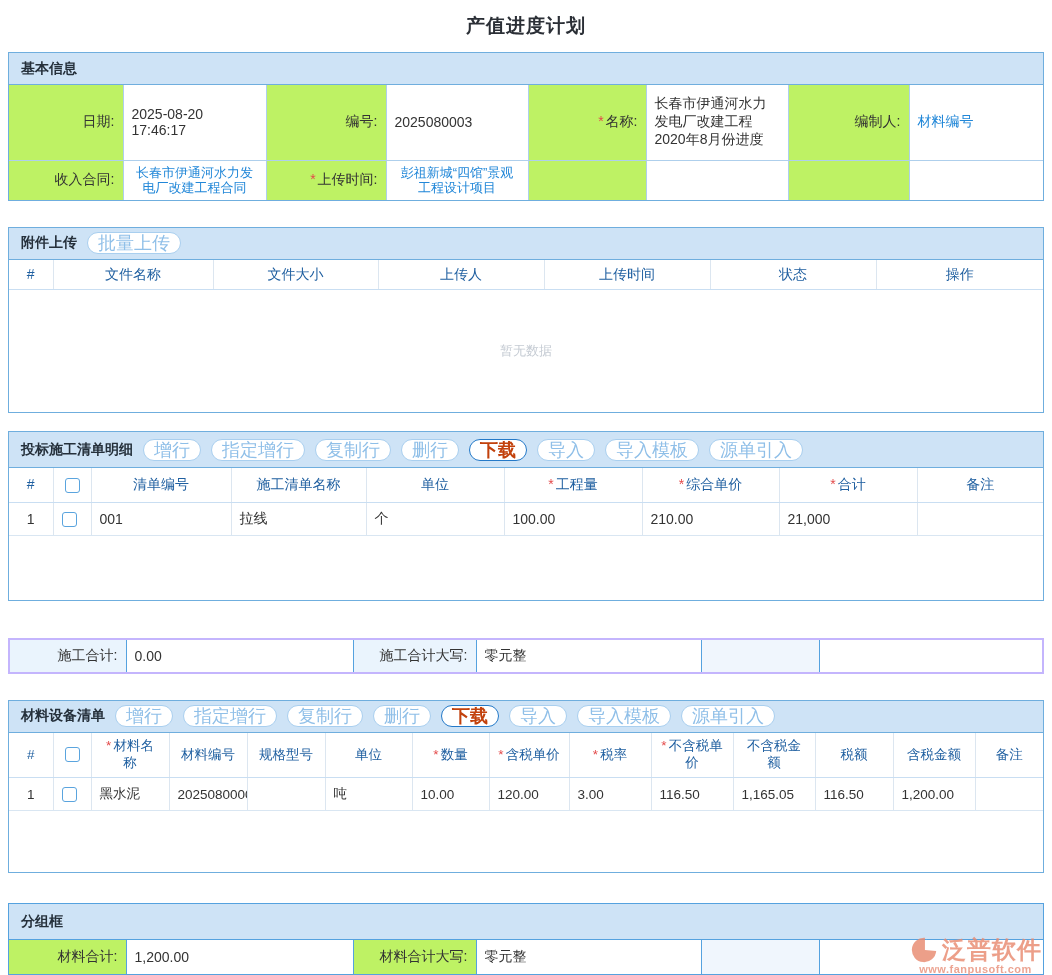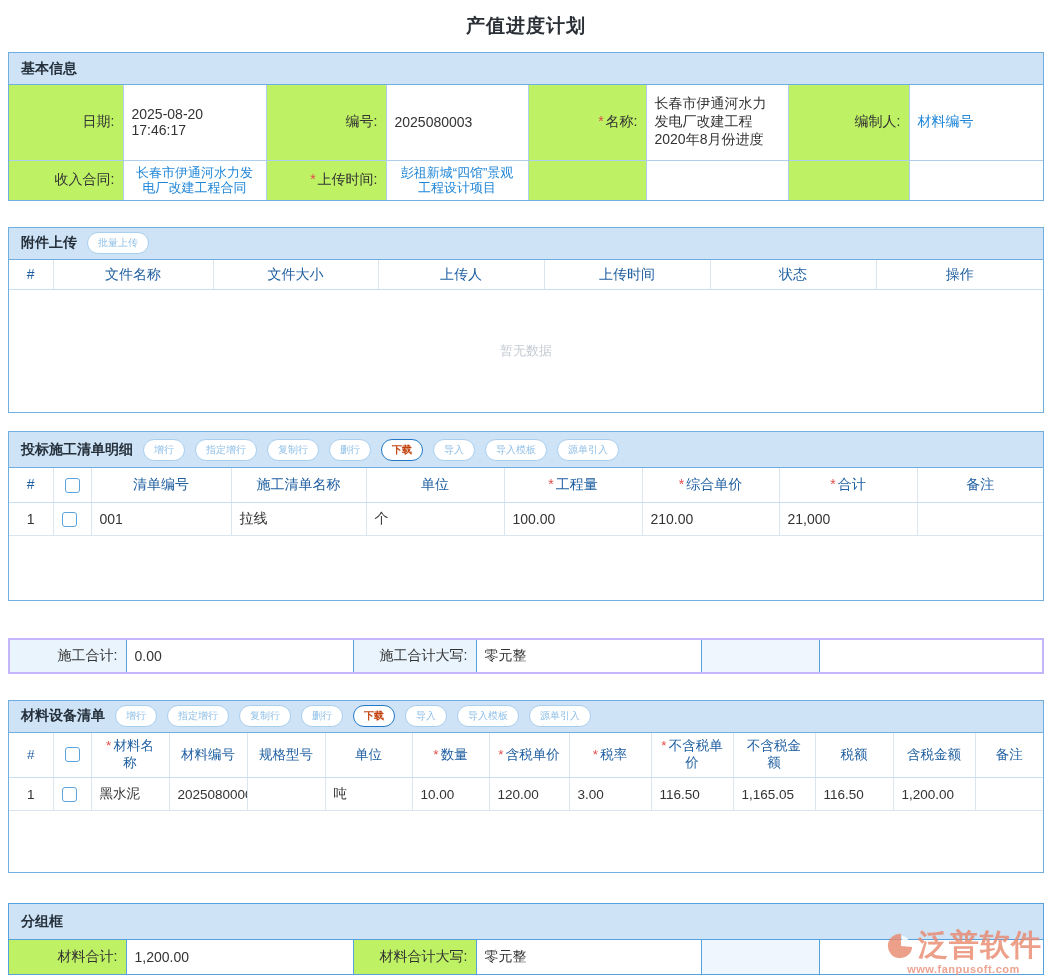--- a/index.html
+++ b/index.html
@@ -27,39 +27,39 @@
   
   .dt td{border-color:#DCE6F0}
   .dt .hd-row td{color:#1F5FA0;text-align:center;background:#fff;
        border-bottom:1px solid #C9DEF2;white-space:normal;line-height:1.25}
   .dt .data-row td{color:#333;border-bottom:1px solid #D9E6F2;white-space:nowrap}
   .filler{background:#fff}
   .empty-body{height:122px;display:flex;align-items:center;justify-content:center;
        color:#C5CBD3;font-size:13px}
   .btn{display:inline-flex;align-items:center;justify-content:center;
        border:1px solid #A9CFEF;color:#8FBFE8;background:#fff;border-radius:12px;
-       font-size:10px;padding:2px 10px;height:22px;cursor:pointer;white-space:nowrap;
+       font-size:18px;padding:2px 10px;height:22px;cursor:pointer;white-space:nowrap;
        font-family:Liberation Mono, monospace}
   .btn.active{border-color:#2479C8;color:#c2410c;font-weight:bold}
   .cb{display:inline-block;width:15px;height:15px;border:1px solid #5AA4DE;
        border-radius:3px;background:#fff;vertical-align:middle;cursor:pointer}
   
   .totals{margin:0 8px;border:2px solid #c4b5fd}
   .totals td{border:1px solid #55A2DF;height:34px}
   .totals .lbl{background:#EAF4FD}
   .totals .blank-blue{background:#F0F6FD}
   
   .groupbox{border-color:#55A2DF}
   .groupbox .sect-hd{border-bottom:1px solid #55A2DF}
   .groupbox td{border-color:#55A2DF;height:34px}
   
   .watermark{position:absolute;right:10px;bottom:0px;z-index:6;opacity:.82;
        display:flex;flex-direction:column;align-items:center;pointer-events:none}
   .wm-row{display:flex;align-items:center;gap:3px}
-  .wm-brand{font-size:30px;font-weight:bold;color:#E98A70;letter-spacing:1px}
+  .wm-brand{font-size:24px;font-weight:bold;color:#E98A70;letter-spacing:1px}
   .wm-url{font-size:11px;font-weight:bold;color:#E8907A;margin-top:-3px;letter-spacing:.5px}
 </style>
 </head>
 <body>
 
 <div class="page-title">产值进度计划</div>
 
 <div class="sect">
   <div class="sect-hd">
     <span>基本信息</span>

